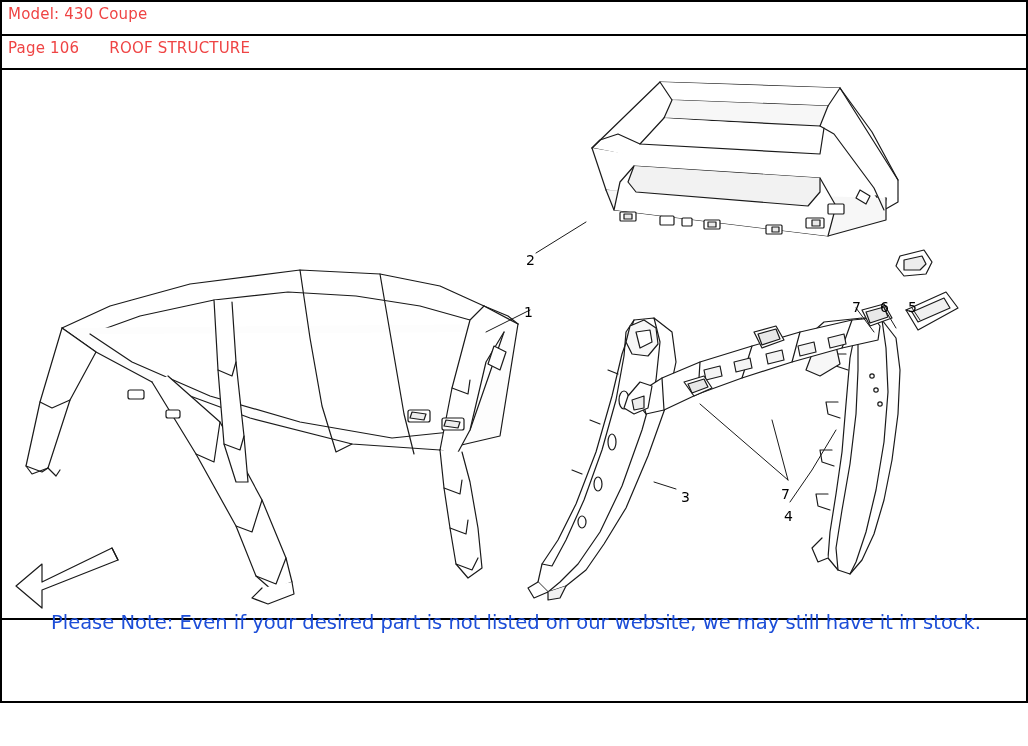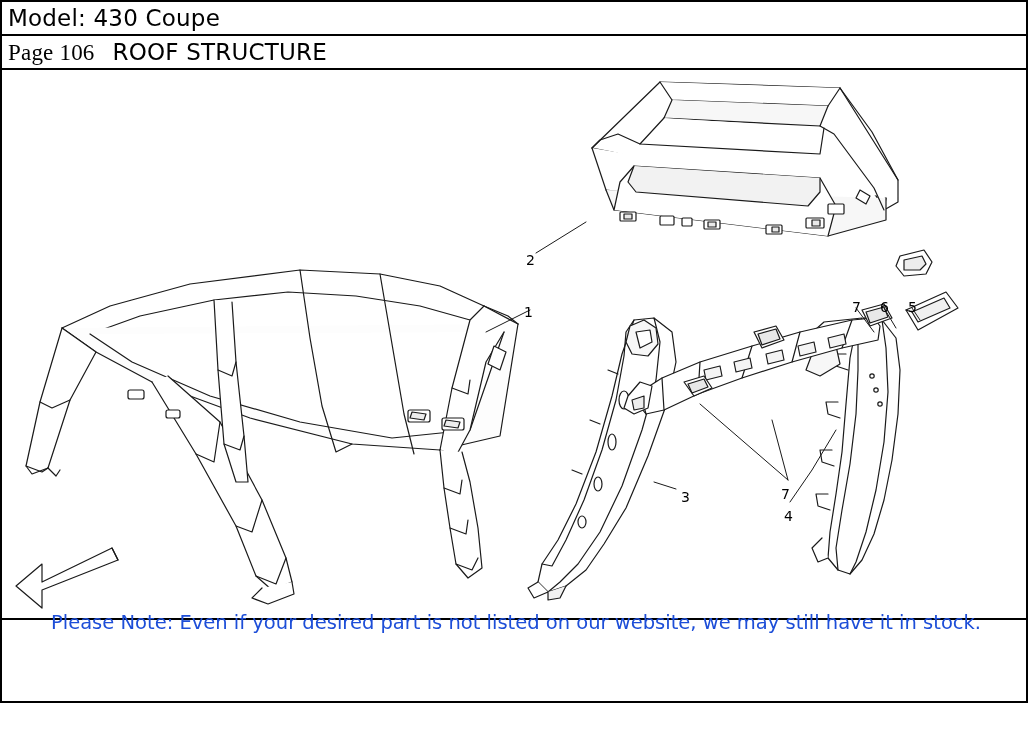--- a/index.html
+++ b/index.html
@@ -36,28 +36,28 @@
   #page-rule    { top: 68px; }
   #note-rule    { top: 618px; }
   #bottom-rule  { top: 701px; }
 
   #left-border  { left: 0px;    top: 0px; height: 703px; }
   #right-border { left: 1026px; top: 0px; height: 703px; }
 
   .header-line {
     position: absolute;
     left: 8px;
-    font-size: 23px;
-    color: #000000;
+    font-size: 15px;
+    color: #ef4444;
     white-space: nowrap;
     letter-spacing: 0.2px;
   }
   #model-line { top: 5px; }
   #page-line  { top: 39px; }
-  #page-line .page-no { margin-right: 18px; font-family: Liberation Serif, serif; }
+  #page-line .page-no { margin-right: 30px; }
 
   #note {
     position: absolute;
     left: 8px;
     top: 610px;
     width: 1012px;
     font-size: 19.5px;
     line-height: 26px;
     color: #1d4ed8;
     margin-left: 43px;

